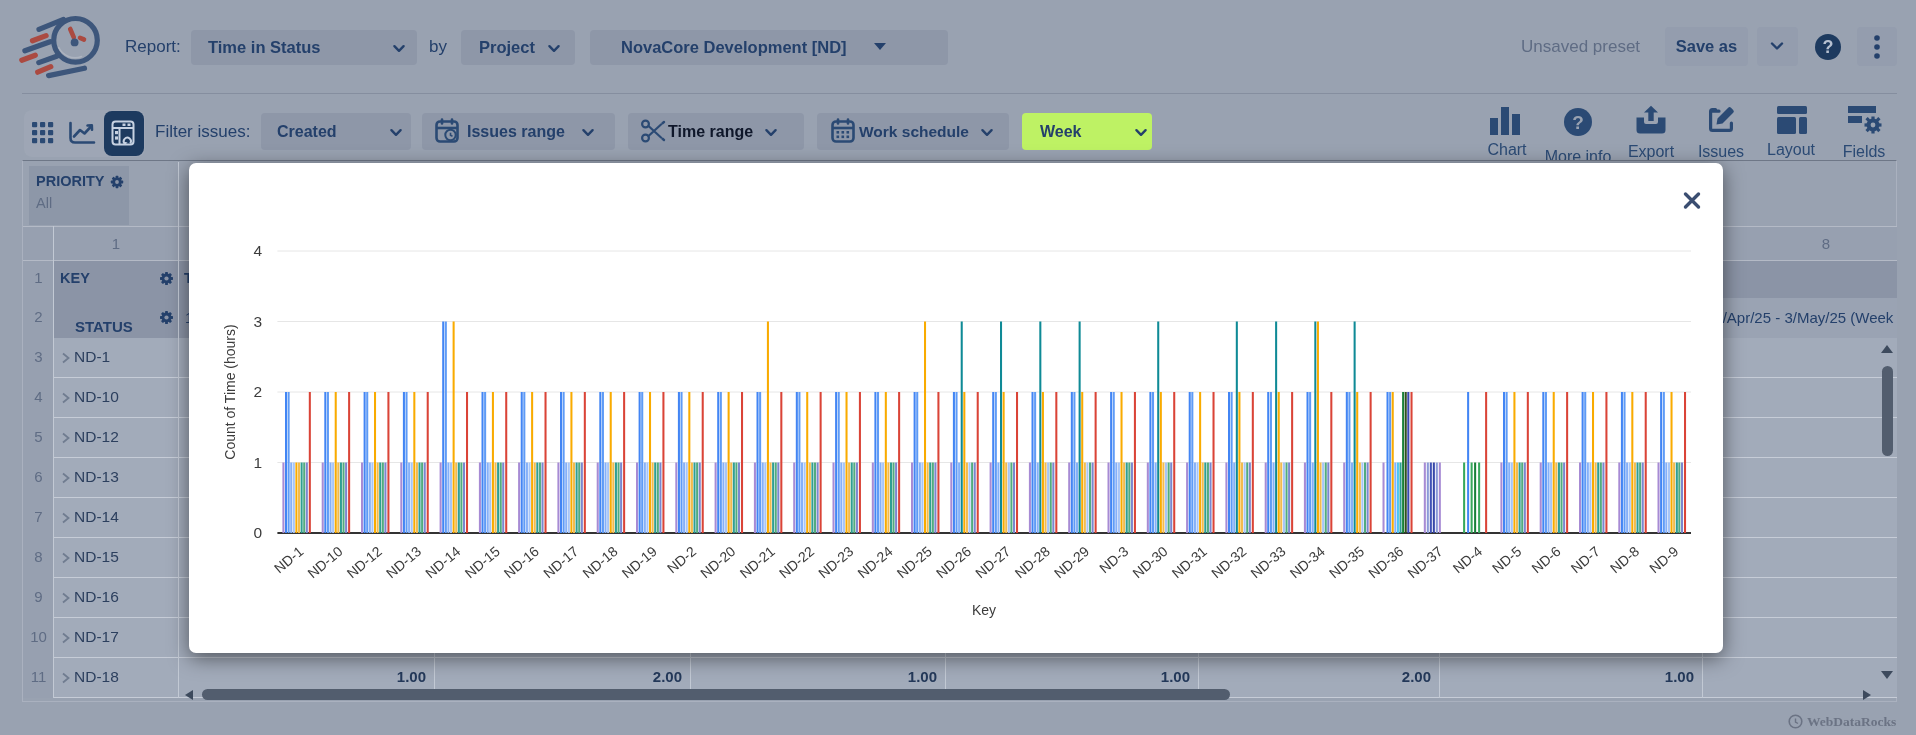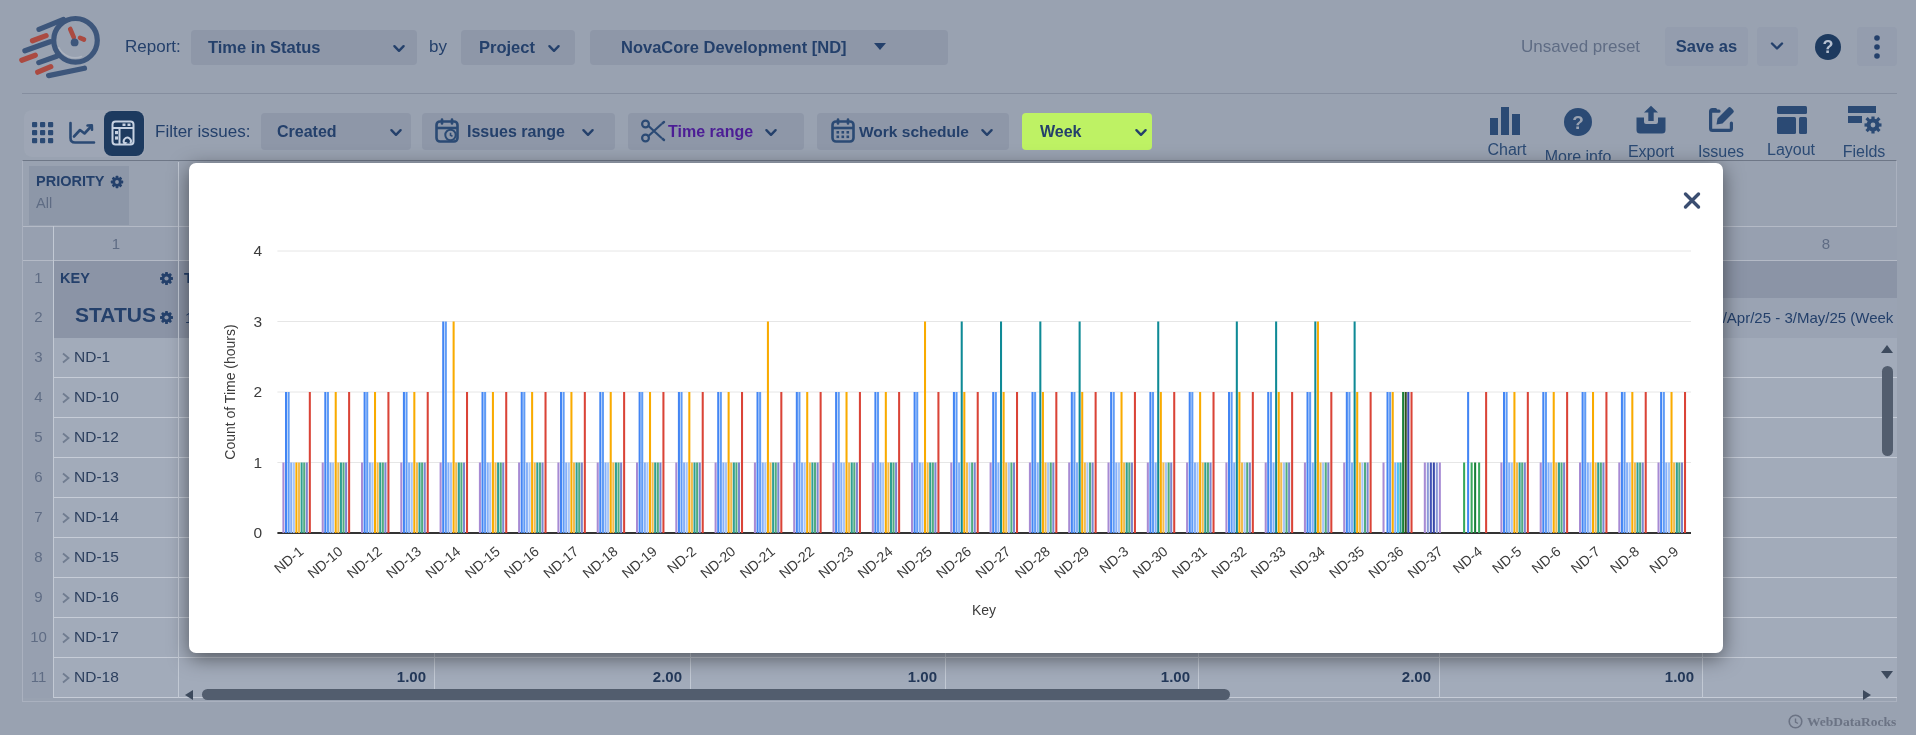--- a/index.html
+++ b/index.html
@@ -104,21 +104,21 @@
     <svg width="24" height="26" viewBox="0 0 24 26" style="position:absolute;left:13px;top:5px">
 <rect x="1.5" y="3.5" width="21" height="20" rx="3.5" fill="none" stroke="#2b4a74" stroke-width="2.6"></rect>
 <line x1="2" y1="10" x2="22" y2="10" stroke="#2b4a74" stroke-width="2.6"></line>
 <line x1="7" y1="1.5" x2="7" y2="5.5" stroke="#2b4a74" stroke-width="2.6" stroke-linecap="round"></line>
 <line x1="17" y1="1.5" x2="17" y2="5.5" stroke="#2b4a74" stroke-width="2.6" stroke-linecap="round"></line>
       <circle cx="15.5" cy="17" r="5.2" fill="#8e97a8" stroke="#2b4a74" stroke-width="2"></circle>
 <path d="M15.5 14.8 L15.5 17.2 L17.5 18.2" stroke="#2b4a74" stroke-width="1.6" fill="none"></path>
     </svg>
   </div>
 <div style="position:absolute;left:628px;top:113px;width:176px;height:37px;background:#8e97a8;border-radius:4px;">
-    <span style="position:absolute;left:40px;top:0;line-height:37px;font-size:16px;font-weight:600;color:#4c1d95;white-space:nowrap">Time range</span>
+    <span style="position:absolute;left:40px;top:0;line-height:37px;font-size:16px;font-weight:600;color:#0f172a;white-space:nowrap">Time range</span>
     <svg width="14" height="10" viewBox="0 0 14 10" style="position:absolute;left:136px;top:14.5px">
       <path d="M2.4000000000000004 2.2 L7 6.8 L11.6 2.2" fill="none" stroke="#24406b" stroke-width="2.4" stroke-linecap="round" stroke-linejoin="round"></path>
     </svg>
     <svg width="26" height="26" viewBox="0 0 26 26" style="position:absolute;left:12px;top:5px">
 <g stroke="#2b4a74" fill="none" stroke-width="2.2" stroke-linecap="round">
 <circle cx="5.5" cy="6" r="3.4"></circle>
 <circle cx="5.5" cy="20" r="3.4"></circle>
 <path d="M8.5 8 L21 19.5 M8.5 18 L21 6.5"></path>
 <path d="M22.5 5.2 L24 4 M22.5 20.8 L24 22" stroke-width="2.4"></path>
 </g>
@@ -229,21 +229,21 @@
       <rect x="6.1" y="1.0" width="2.8" height="3.2" rx="0.6" fill="#24406b" transform="rotate(315 7.5 7.5)"></rect>
       <circle cx="7.5" cy="7.5" r="4.9" fill="#24406b"></circle>
       <circle cx="7.5" cy="7.5" r="2.1" fill="#8b94a6"></circle>
     </svg>
 <span class="abs" style="left:161px;top:8.5px;font-size:14.5px;font-weight:bold;color:#24406b">Total</span>
   </div>
 <div class="abs" style="left:23px;top:298px;width:1874px;height:40px;background:#9aa3b3;border-bottom:1px solid #aab1bf">
 <div class="abs" style="left:31px;top:0px;width:380px;height:40px;background:#8b94a6"></div>
 <div class="abs" style="left:0;top:0;width:31px;height:40px;background:#97a0b0"></div>
 <span class="abs" style="left:15.5px;top:10px;transform:translateX(-50%);font-size:15px;color:#5f6c84">2</span>
-<span class="abs" style="left:52px;top:5px;font-size:21px;font-weight:bold;color:#24406b">STATUS</span>
+<span class="abs" style="left:52px;top:20px;font-size:15px;font-weight:bold;color:#24406b">STATUS</span>
 <svg width="15" height="15" class="abs" style="left:136px;top:12px">
       <rect x="6.1" y="1.0" width="2.8" height="3.2" rx="0.6" fill="#24406b" transform="rotate(0 7.5 7.5)"></rect>
       <rect x="6.1" y="1.0" width="2.8" height="3.2" rx="0.6" fill="#24406b" transform="rotate(45 7.5 7.5)"></rect>
       <rect x="6.1" y="1.0" width="2.8" height="3.2" rx="0.6" fill="#24406b" transform="rotate(90 7.5 7.5)"></rect>
       <rect x="6.1" y="1.0" width="2.8" height="3.2" rx="0.6" fill="#24406b" transform="rotate(135 7.5 7.5)"></rect>
       <rect x="6.1" y="1.0" width="2.8" height="3.2" rx="0.6" fill="#24406b" transform="rotate(180 7.5 7.5)"></rect>
       <rect x="6.1" y="1.0" width="2.8" height="3.2" rx="0.6" fill="#24406b" transform="rotate(225 7.5 7.5)"></rect>
       <rect x="6.1" y="1.0" width="2.8" height="3.2" rx="0.6" fill="#24406b" transform="rotate(270 7.5 7.5)"></rect>
       <rect x="6.1" y="1.0" width="2.8" height="3.2" rx="0.6" fill="#24406b" transform="rotate(315 7.5 7.5)"></rect>
       <circle cx="7.5" cy="7.5" r="4.9" fill="#24406b"></circle>

